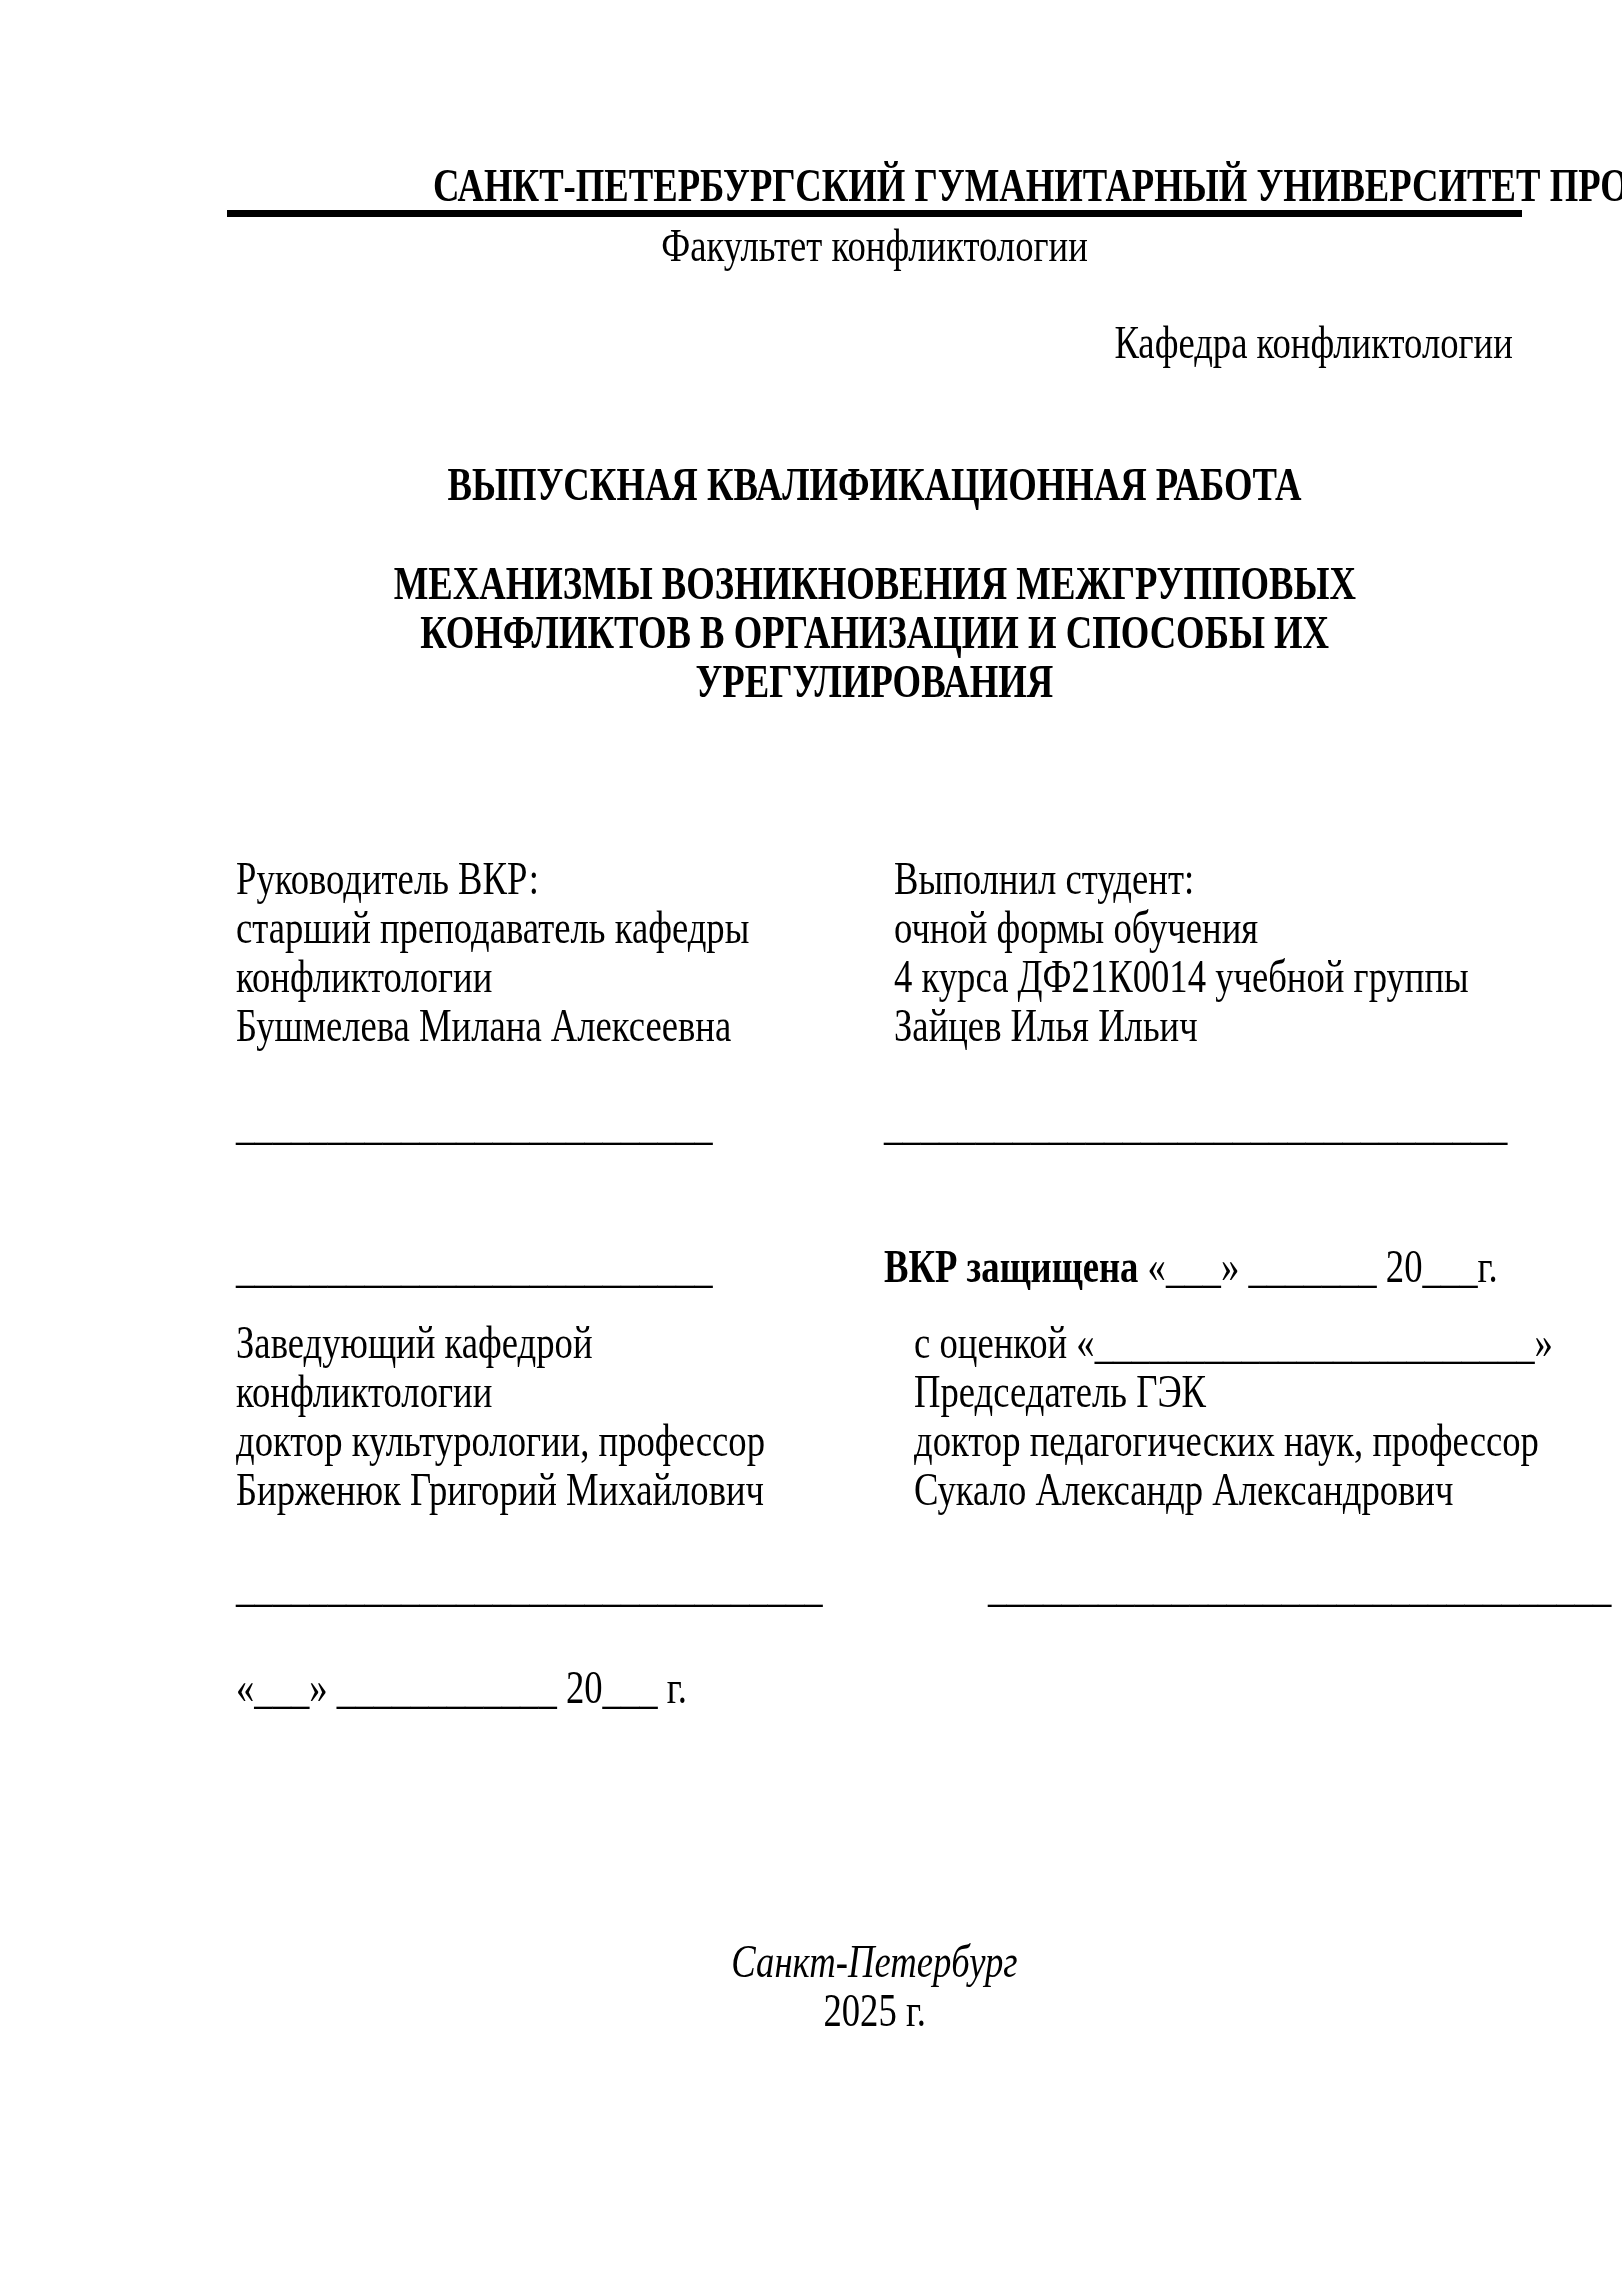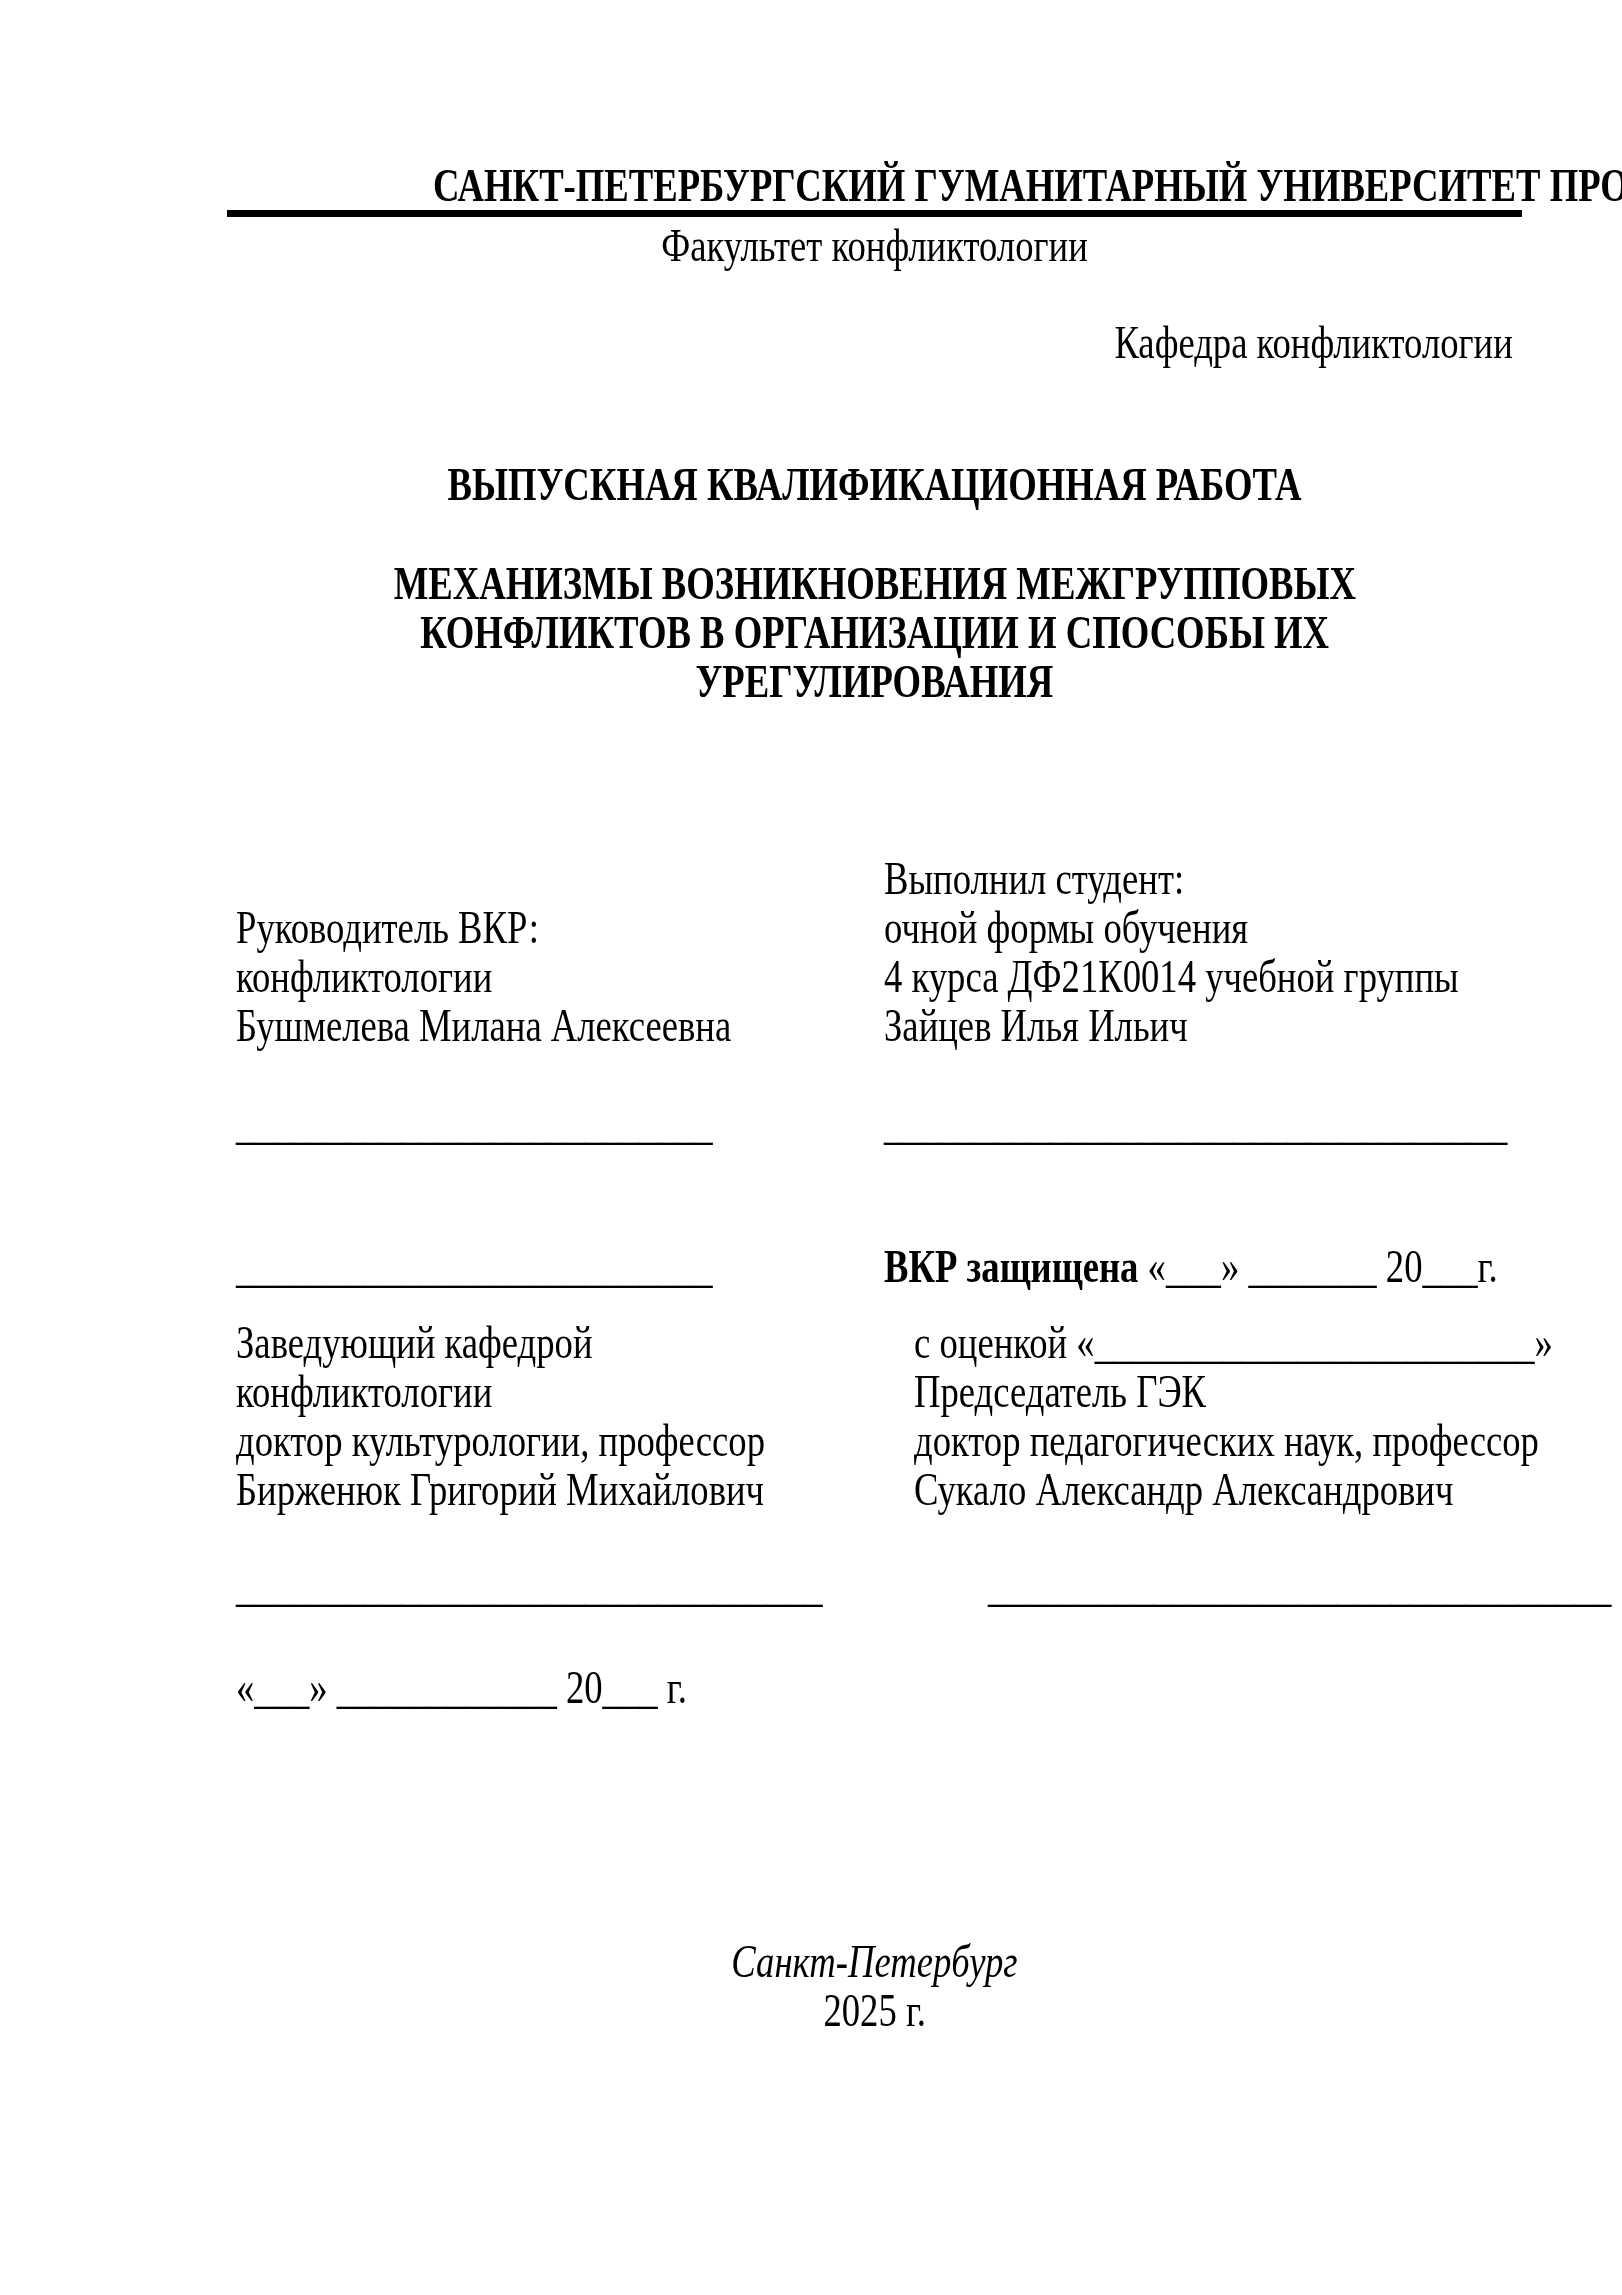--- a/index.html
+++ b/index.html
@@ -72,20 +72,23 @@
     </div>
   </div>
 
   <div class="mt-program">
   </div>
 
   <div class="cols mt-people">
     <div class="col-l">
       <div class="line">
         <span class="sx ol">Руководитель ВКР:</span>
+      </div>
+      <div class="line">
+        <span class="sx ol">старший преподаватель кафедры</span>
       </div>
       <div class="line">
         <span class="sx ol">конфликтологии</span>
       </div>
       <div class="line">
         <span class="sx ol">Бушмелева Милана Алексеевна</span>
       </div>
     </div>
     <div class="col-r">
       <div class="line">

